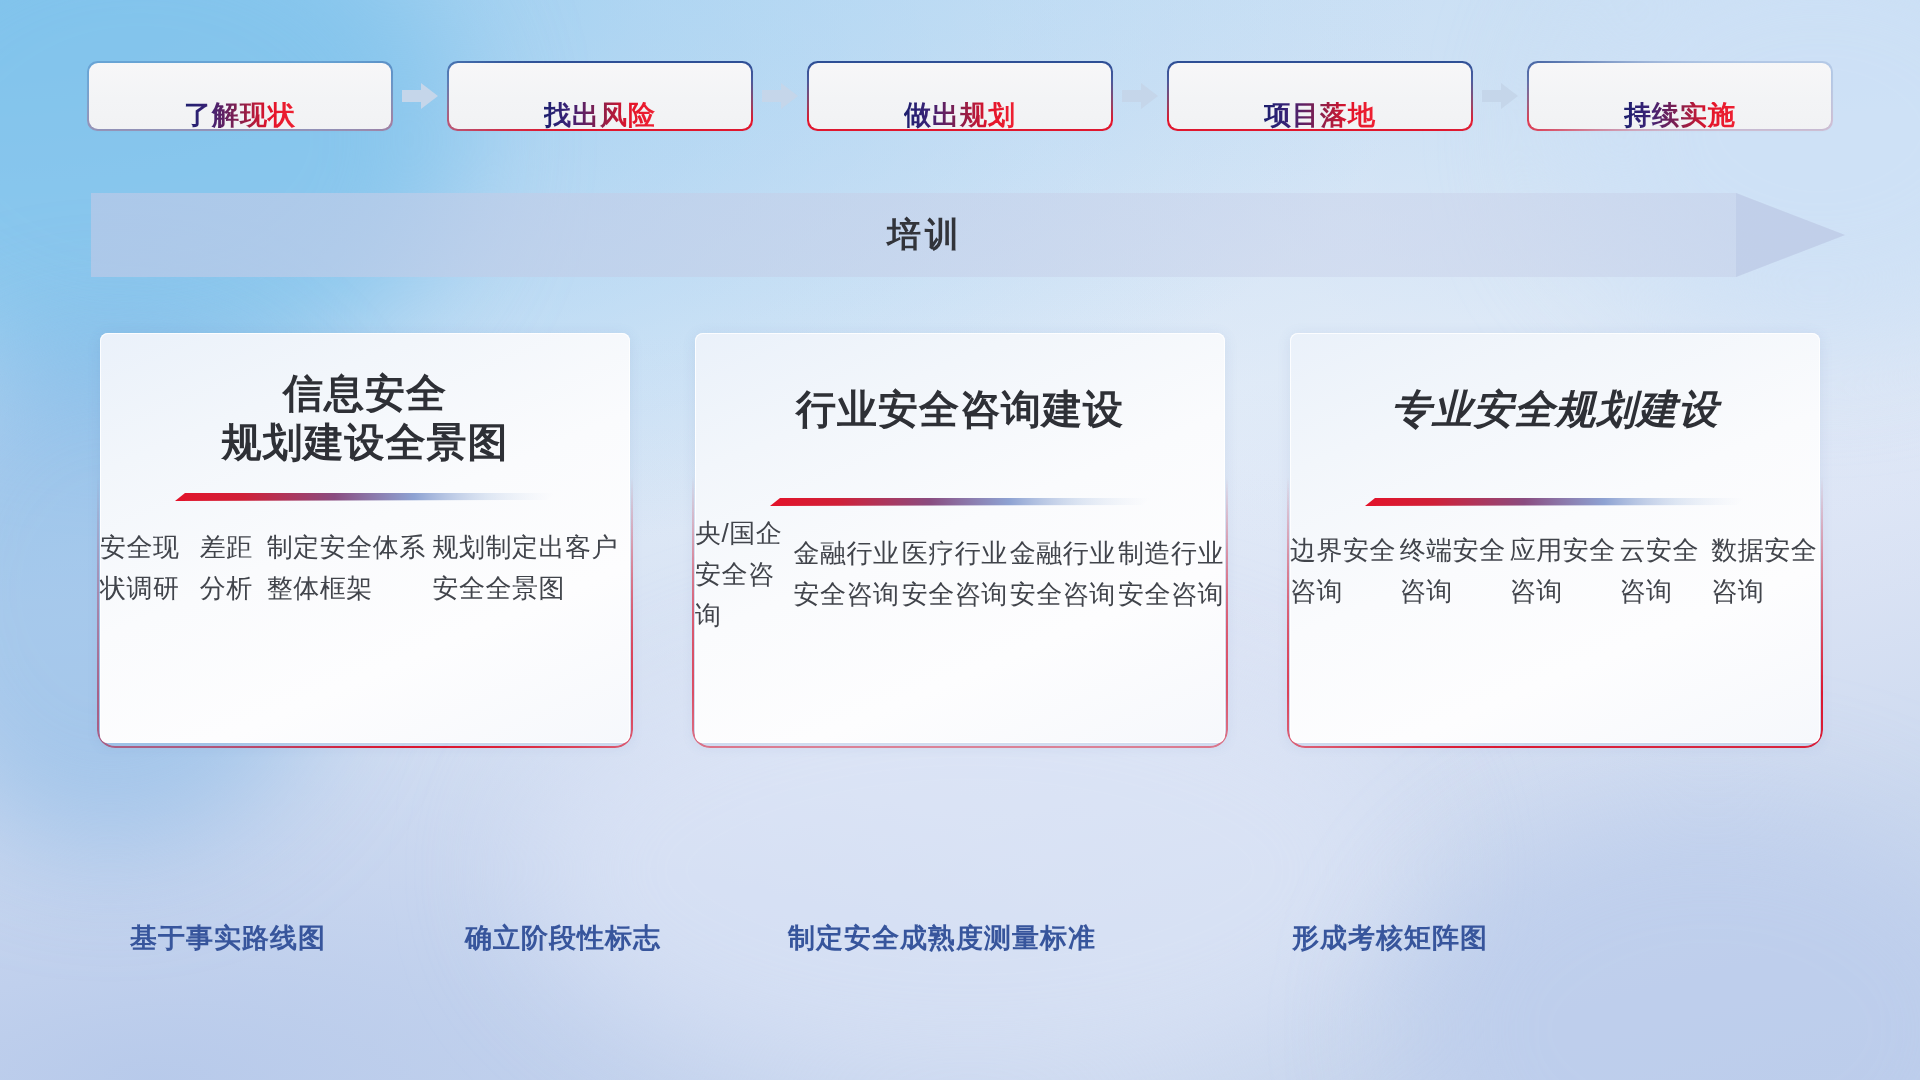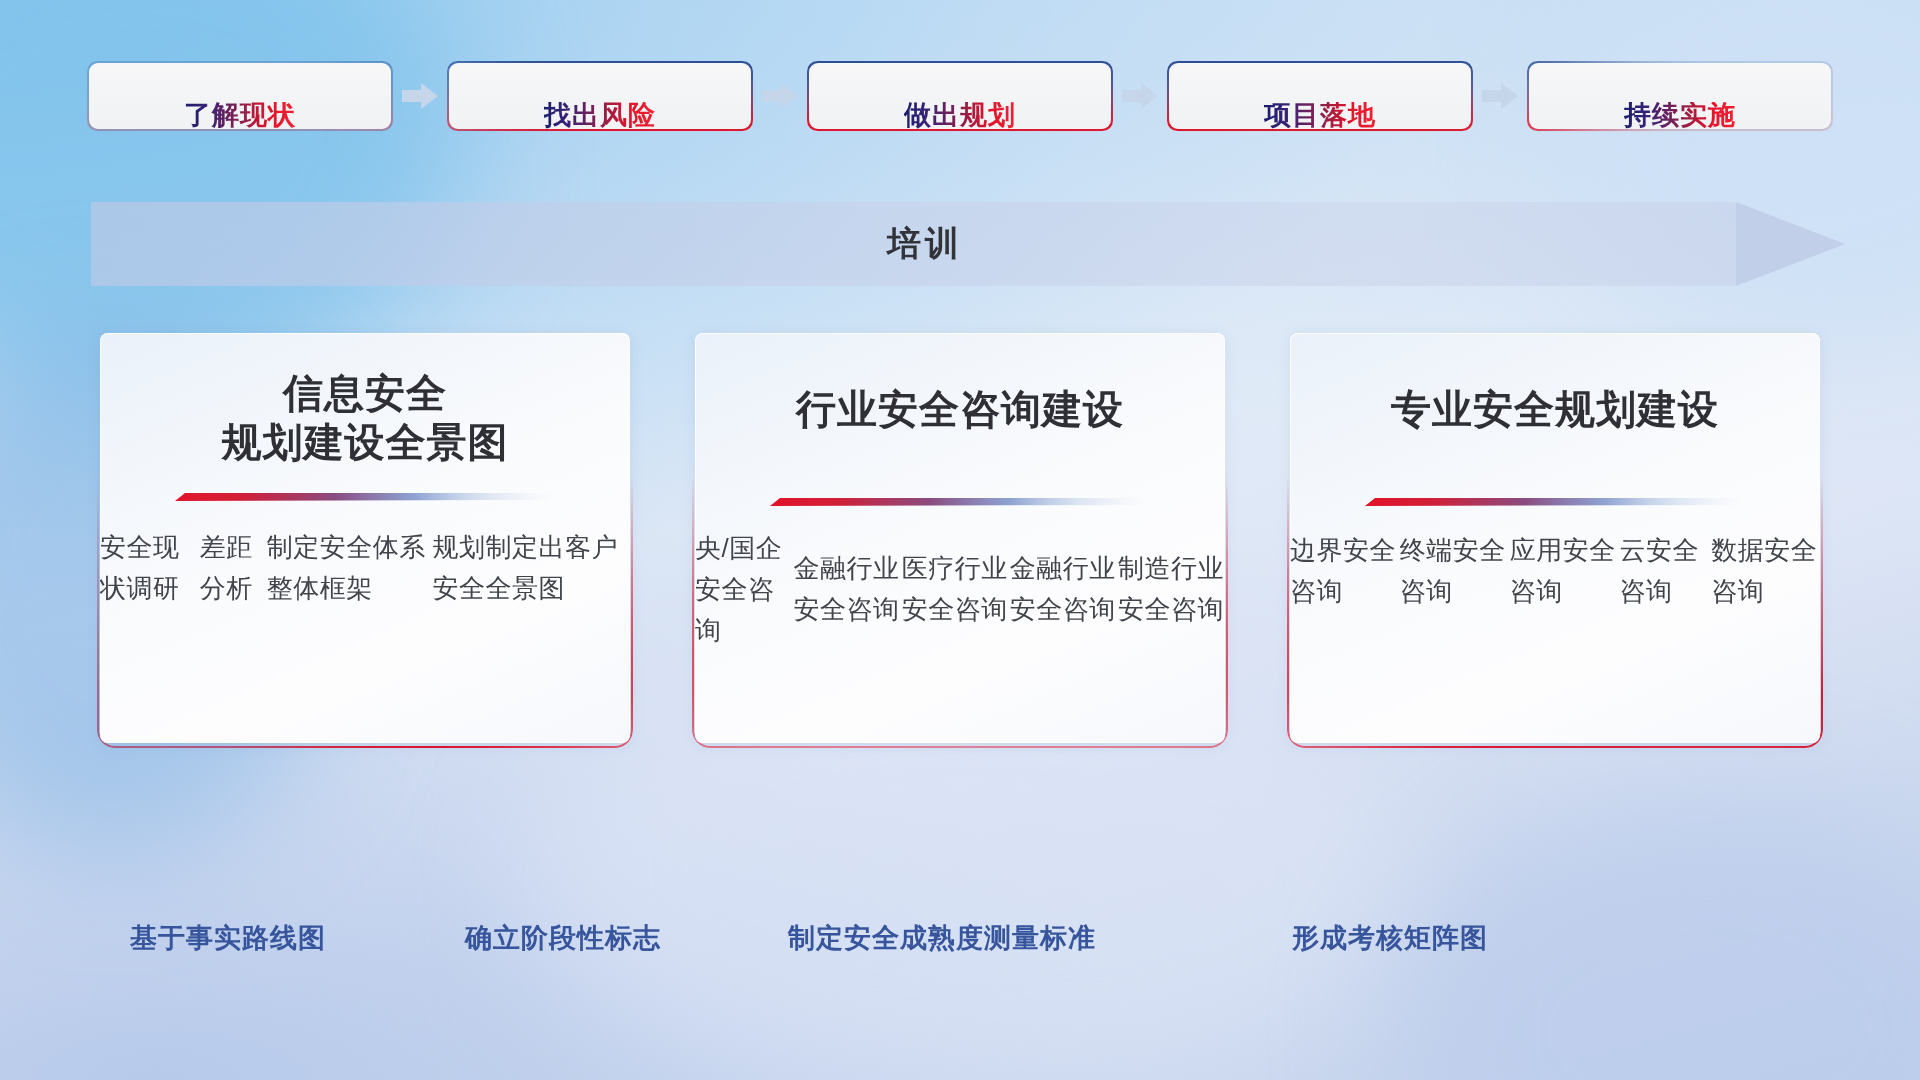--- a/index.html
+++ b/index.html
@@ -38,21 +38,21 @@
   .step-label{
     font-size:27px;font-weight:700;letter-spacing:1px;line-height:1;
     background:linear-gradient(90deg,#1c1f6e 0%,#3a2276 22%,#8e1f49 52%,#e31329 76%,#ef2233 100%);
     -webkit-background-clip:text;background-clip:text;color:transparent;
     -webkit-text-fill-color:transparent;
   }
   .step-arrow{width:58px;height:44px;display:flex;align-items:center;justify-content:center;flex:none;}
   .step-arrow svg{display:block;}
 
   
-  .band{position:absolute;left:75px;top:202px;width:1770px;height:84px;padding-left:16px;}
+  .band{position:absolute;left:75px;top:193px;width:1770px;height:84px;padding-left:16px;}
   .band svg{display:block;width:100%;height:100%;}
   .band-label{
     position:absolute;left:0;top:0;width:1700px;height:84px;
     display:flex;align-items:center;justify-content:center;
     font-size:34px;font-weight:700;color:#32343a;letter-spacing:4px;
   }
 
   
   .cards{position:absolute;left:0;top:333px;width:1920px;height:548px;display:flex;justify-content:center;gap:65px;}
   .card{
@@ -79,22 +79,22 @@
   .card-list li{
     list-style:none;font-size:26px;color:#41444b;line-height:41px;letter-spacing:.5px;font-weight:400;
   }
 
   
   .card.c1 .card-title{margin-top:36px;}
   .card.c1 .card-divider{margin-top:22px;}
   .card.c1 .card-list{margin-top:24px;}
   .card.c2 .card-title{margin-top:52px;}
   .card.c2 .card-divider{margin-top:60px;}
-  .card.c2 .card-list{margin-top:20px;}
-  .card.c3 .card-title{margin-top:52px;}
+  .card.c2 .card-list{margin-top:5px;}
+  .card.c3 .card-title{margin-top:52px;font-style:italic;}
   .card.c3 .card-divider{margin-top:60px;}
   .card.c3 .card-list{margin-top:22px;}
 
   
   .footers{position:absolute;left:0;top:920px;width:1700px;height:48px;}
   .footer-label{
     position:absolute;top:0;font-size:27px;font-weight:700;color:#37559c;letter-spacing:1px;white-space:nowrap;
   }
   .f0{left:130px;}
   .f1{left:465px;}

